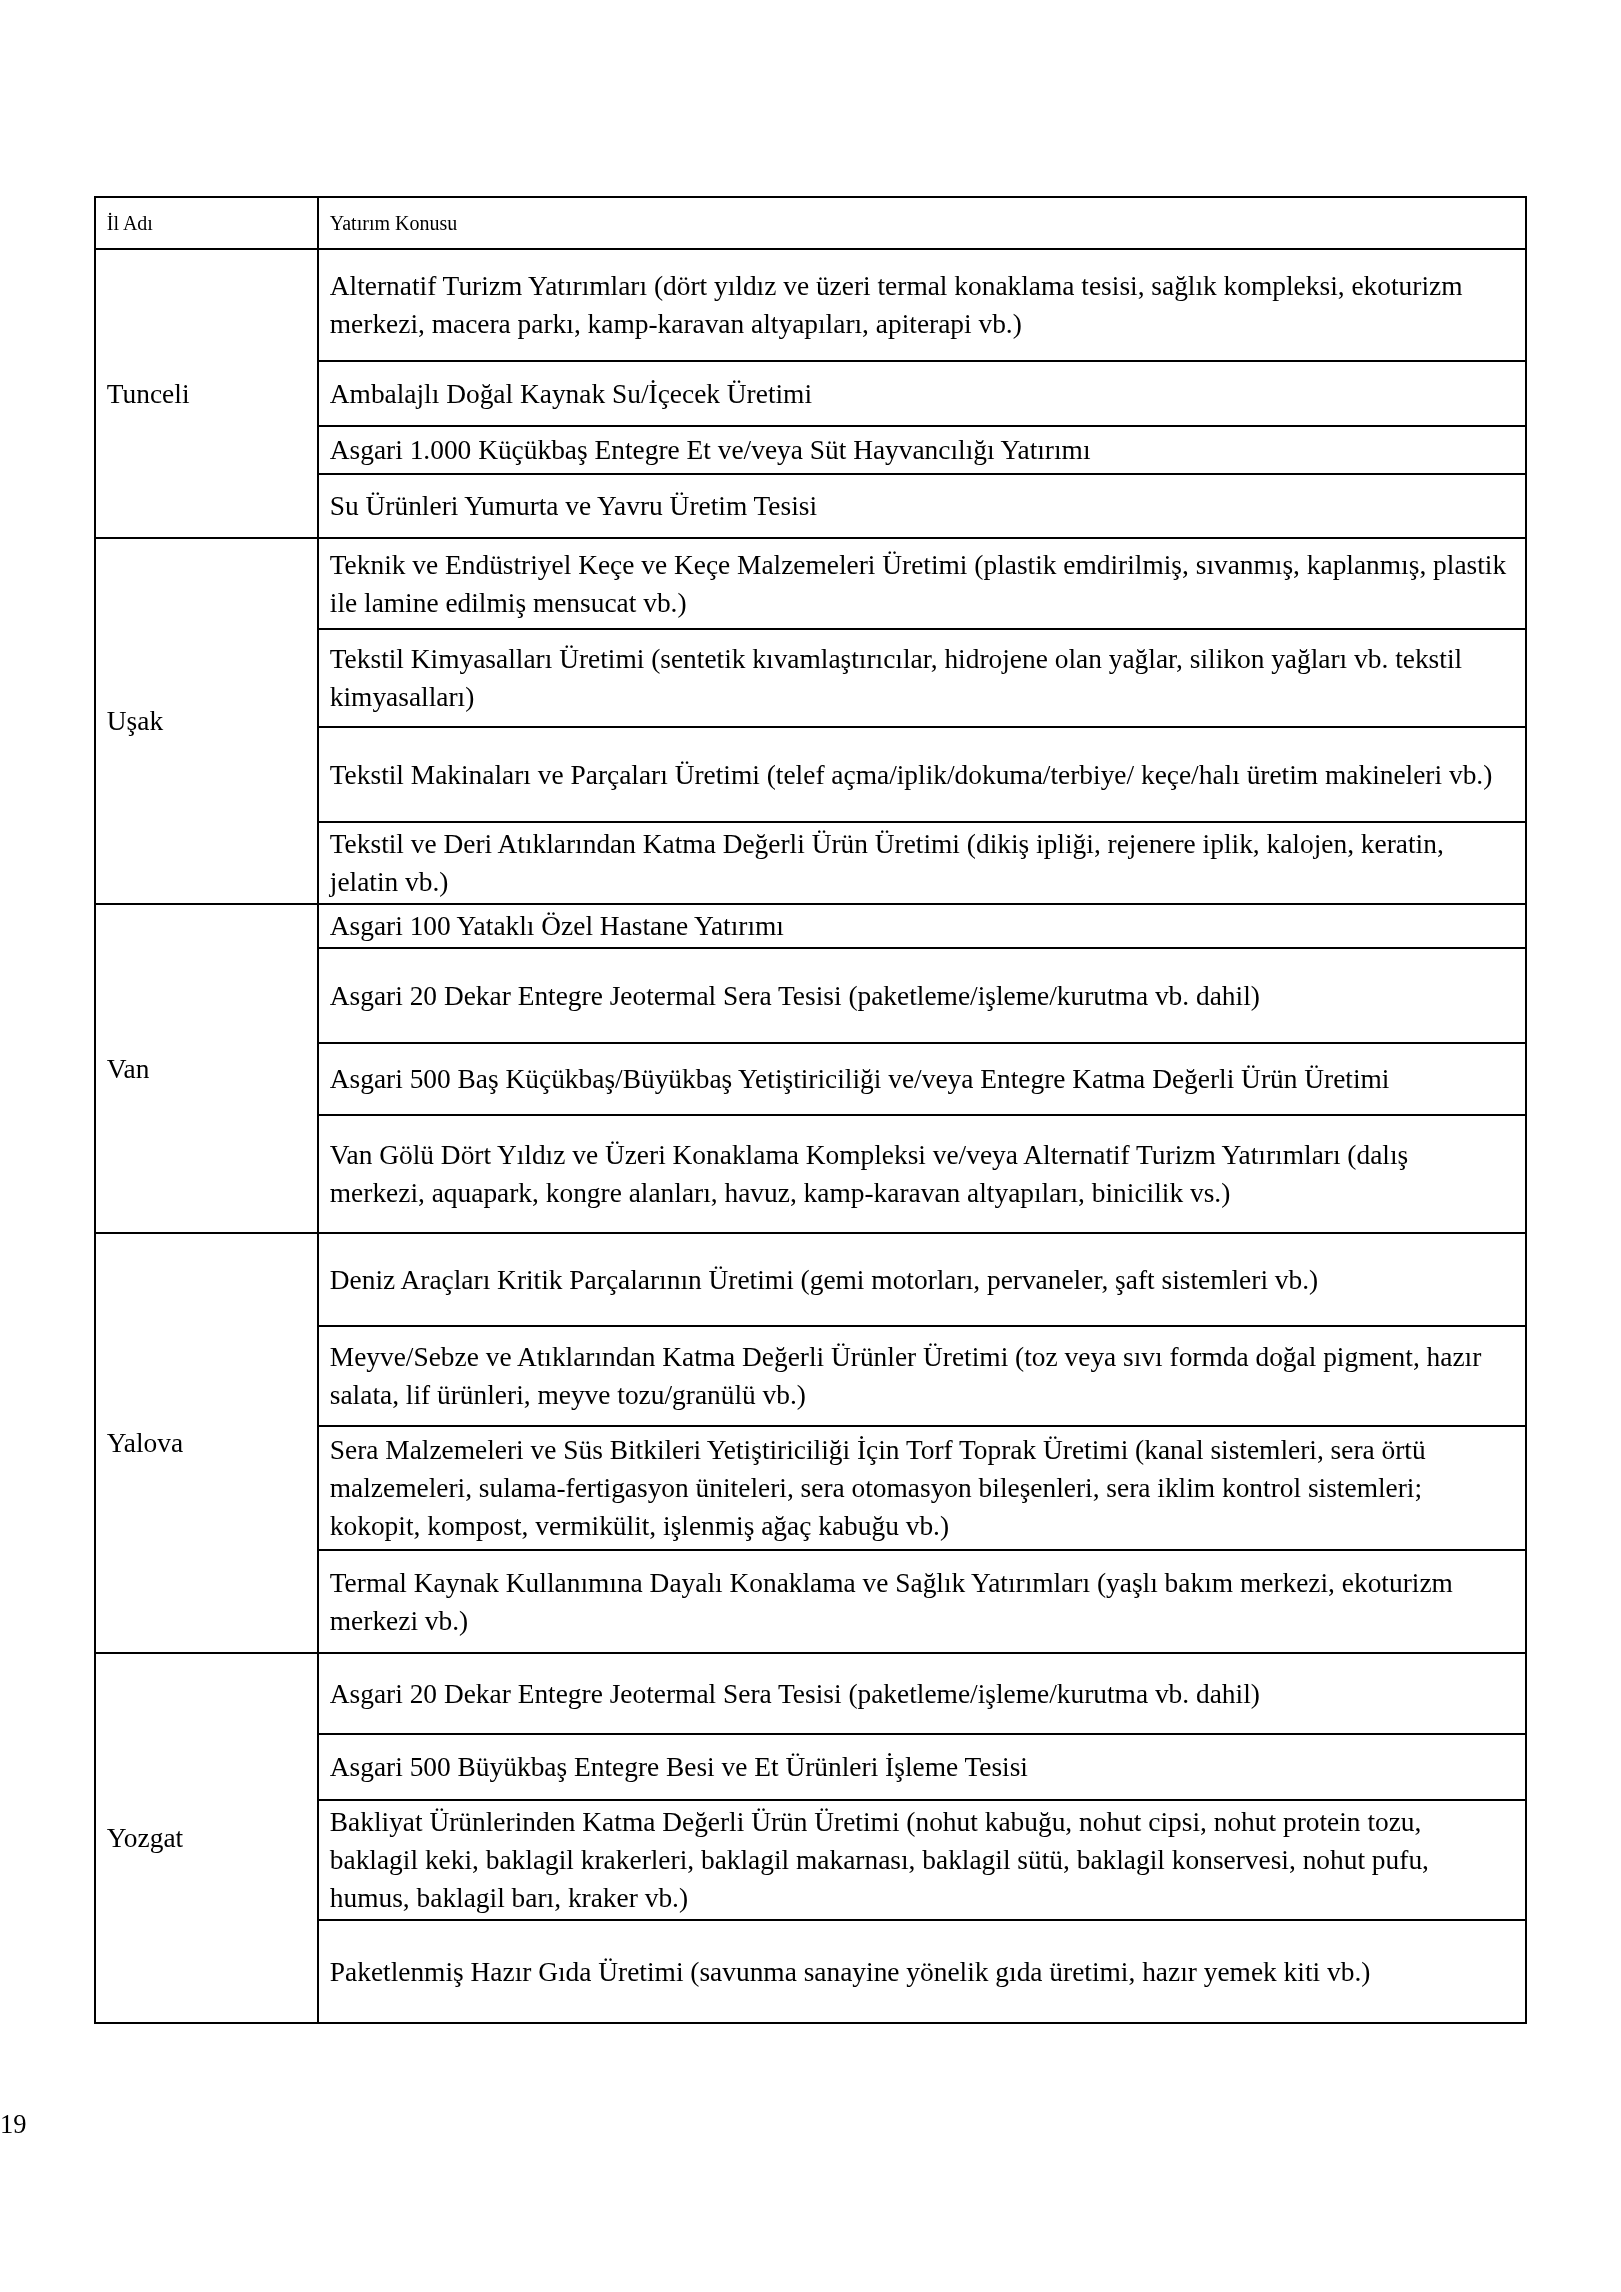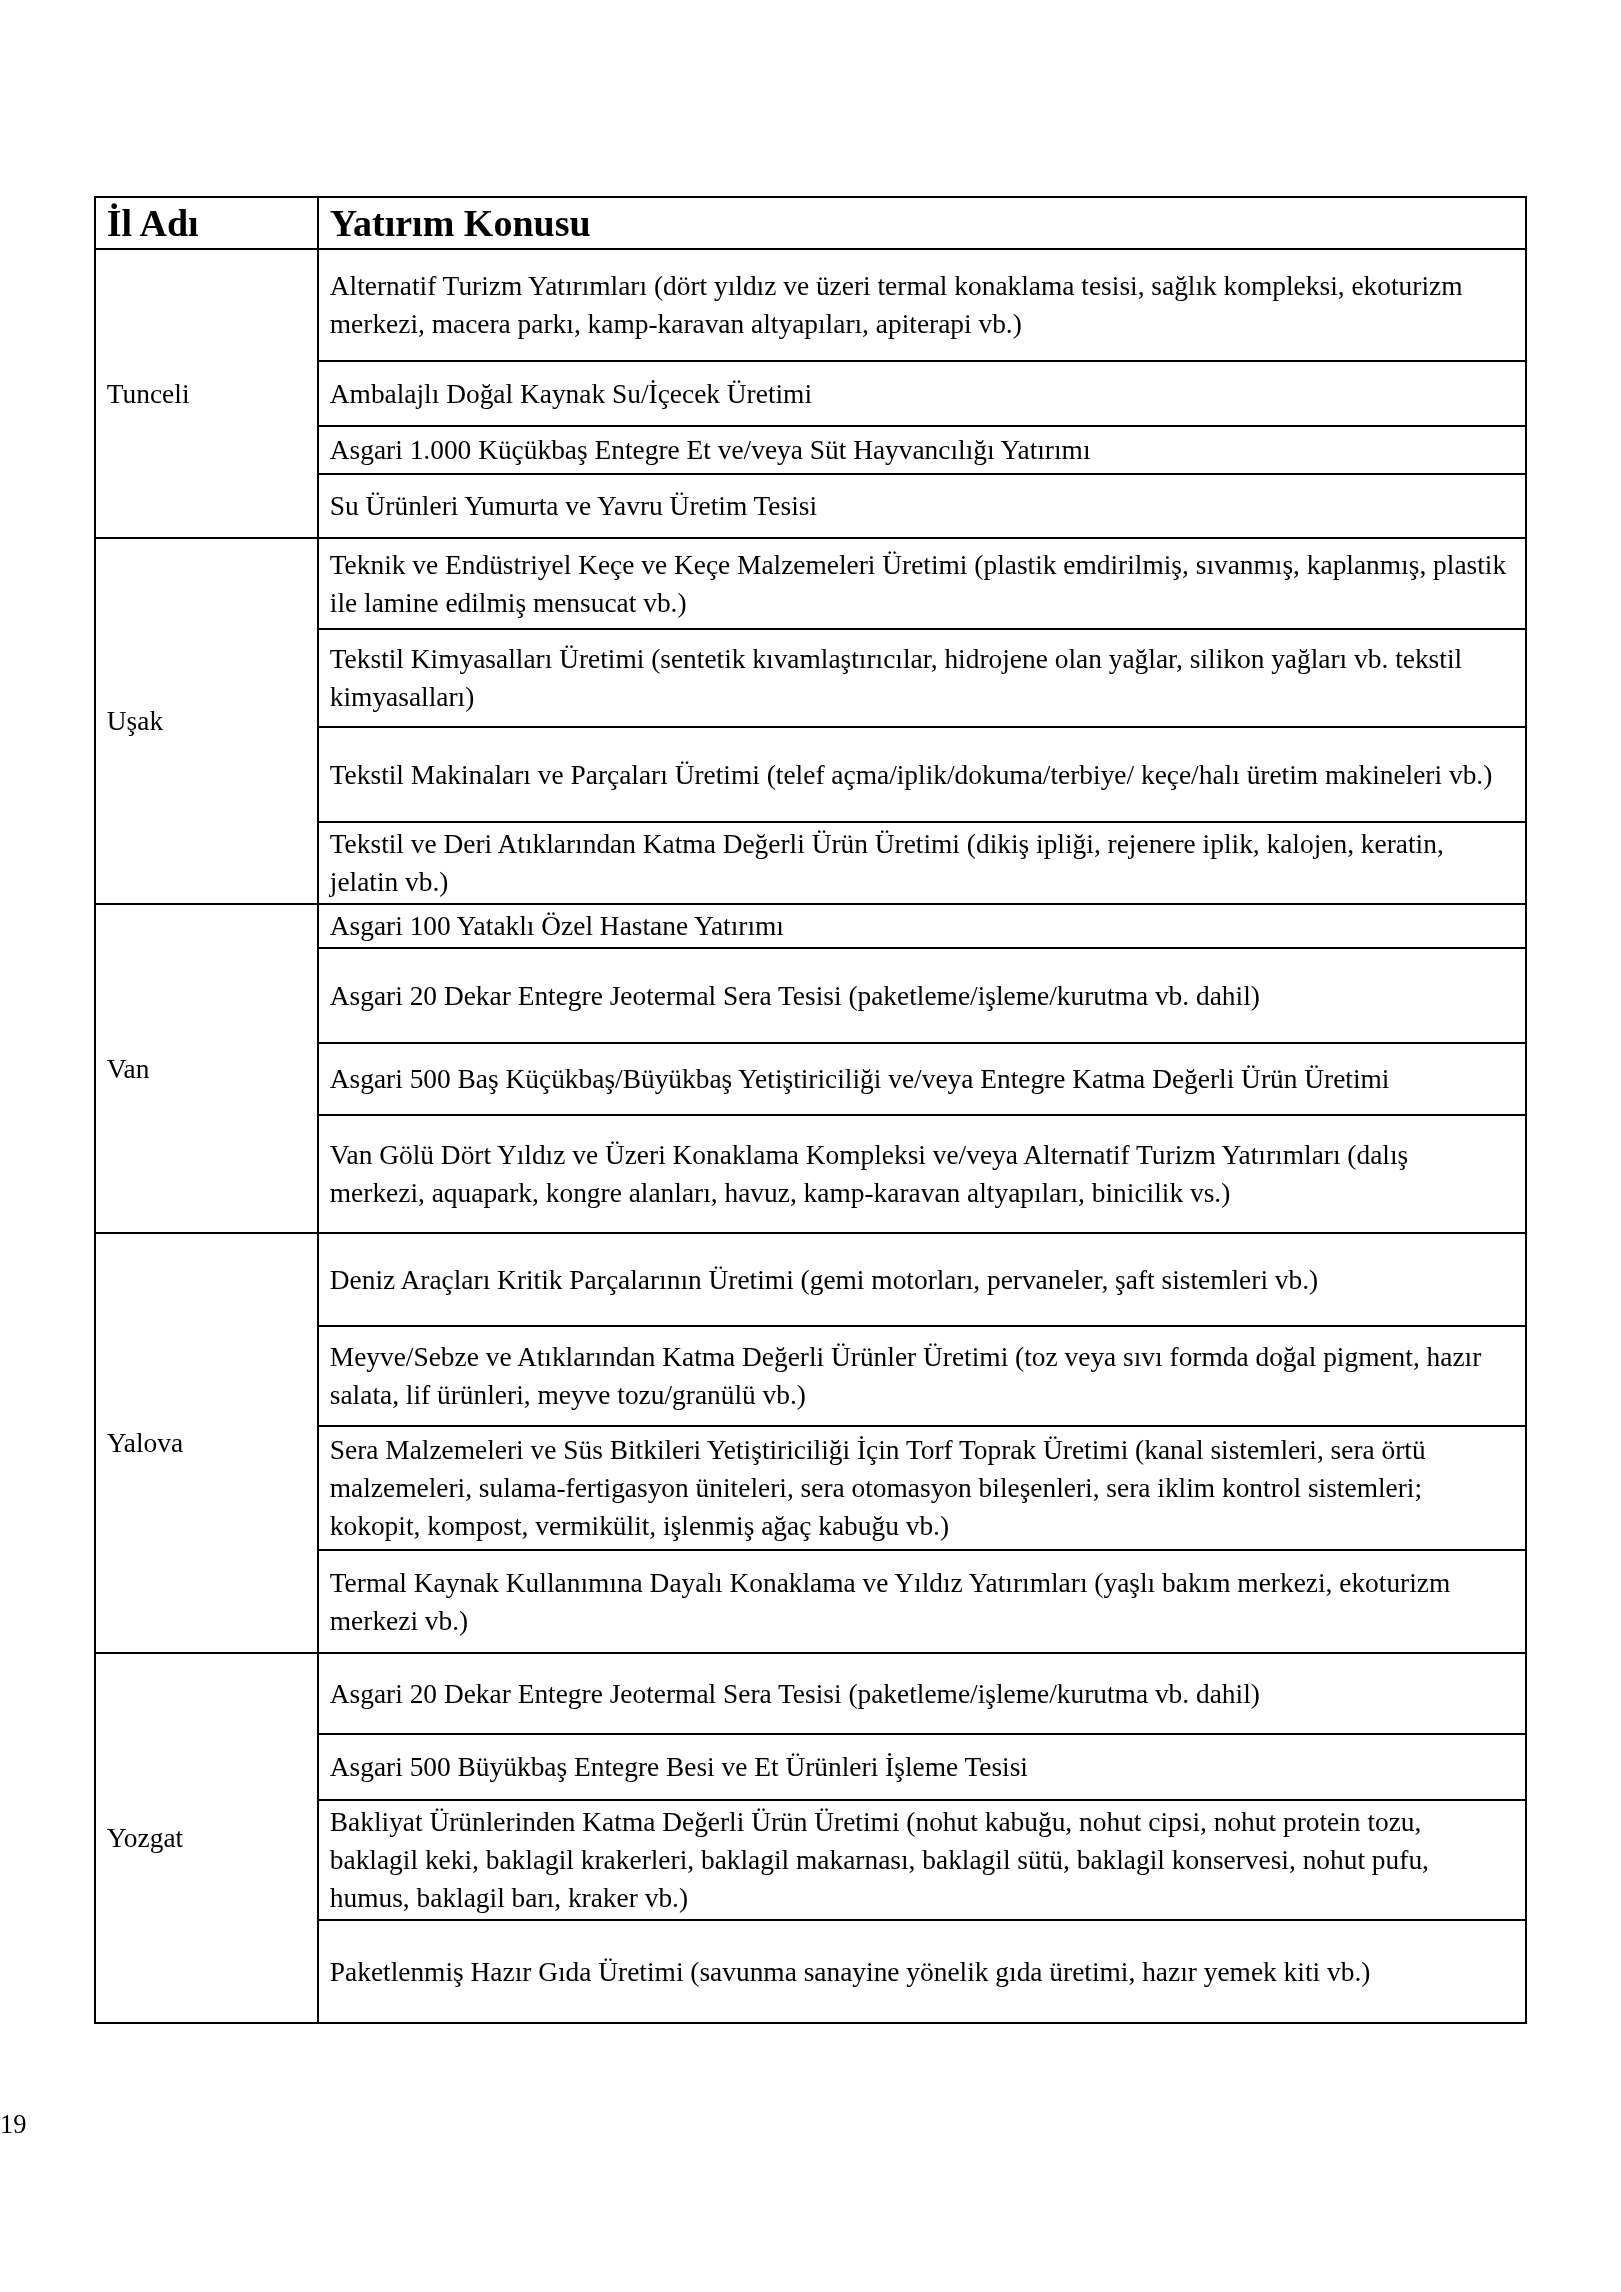--- a/index.html
+++ b/index.html
@@ -16,21 +16,21 @@
   }
   .doc-table th,.doc-table td{
     border:2px solid #000;
     border-top-width:2.9px;
     border-bottom-width:2.9px;
     padding:2px 15.7px 2px 10.8px;
     font-size:27.4px;line-height:38px;
     vertical-align:middle;text-align:left;
     overflow:hidden;
   }
-  .doc-table th{font-weight:bold;font-size:38px}
+  .doc-table th{font-weight:normal;font-size:20px}
   .col-province{width:223px}
   .province-cell{vertical-align:middle}
   .page-number{
     position:absolute;left:0;top:2109px;width:100%;
     text-align:left;font-size:26.5px;
   }
 </style>
 </head>
 <body>
 
@@ -91,21 +91,21 @@
       <td class="province-cell" rowspan="4">Yalova</td>
       <td>Deniz Araçları Kritik Parçalarının Üretimi (gemi motorları, pervaneler, şaft sistemleri vb.)</td>
     </tr>
     <tr style="height:100px">
       <td>Meyve/Sebze ve Atıklarından Katma Değerli Ürünler Üretimi (toz veya sıvı formda doğal pigment, hazır salata, lif ürünleri, meyve tozu/granülü vb.)</td>
     </tr>
     <tr style="height:124px">
       <td>Sera Malzemeleri ve Süs Bitkileri Yetiştiriciliği İçin Torf Toprak Üretimi (kanal sistemleri, sera örtü malzemeleri, sulama-fertigasyon üniteleri, sera otomasyon bileşenleri, sera iklim kontrol sistemleri; kokopit, kompost, vermikülit, işlenmiş ağaç kabuğu vb.)</td>
     </tr>
     <tr style="height:103px">
-      <td>Termal Kaynak Kullanımına Dayalı Konaklama ve Yıldız Yatırımları (yaşlı bakım merkezi, ekoturizm merkezi vb.)</td>
+      <td>Termal Kaynak Kullanımına Dayalı Konaklama ve Sağlık Yatırımları (yaşlı bakım merkezi, ekoturizm merkezi vb.)</td>
     </tr>
 
     <tr style="height:81px">
       <td class="province-cell" rowspan="4">Yozgat</td>
       <td>Asgari 20 Dekar Entegre Jeotermal Sera Tesisi (paketleme/işleme/kurutma vb. dahil)</td>
     </tr>
     <tr style="height:66px">
       <td>Asgari 500 Büyükbaş Entegre Besi ve Et Ürünleri İşleme Tesisi</td>
     </tr>
     <tr style="height:105px">

